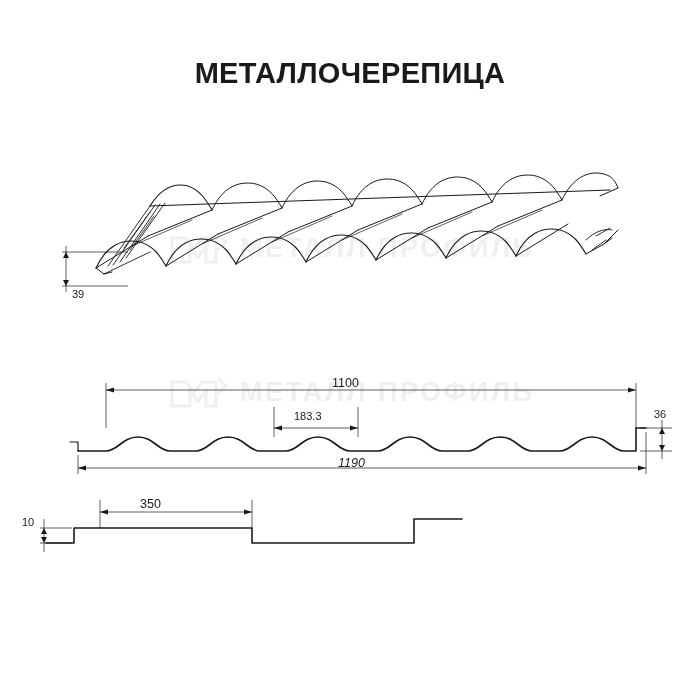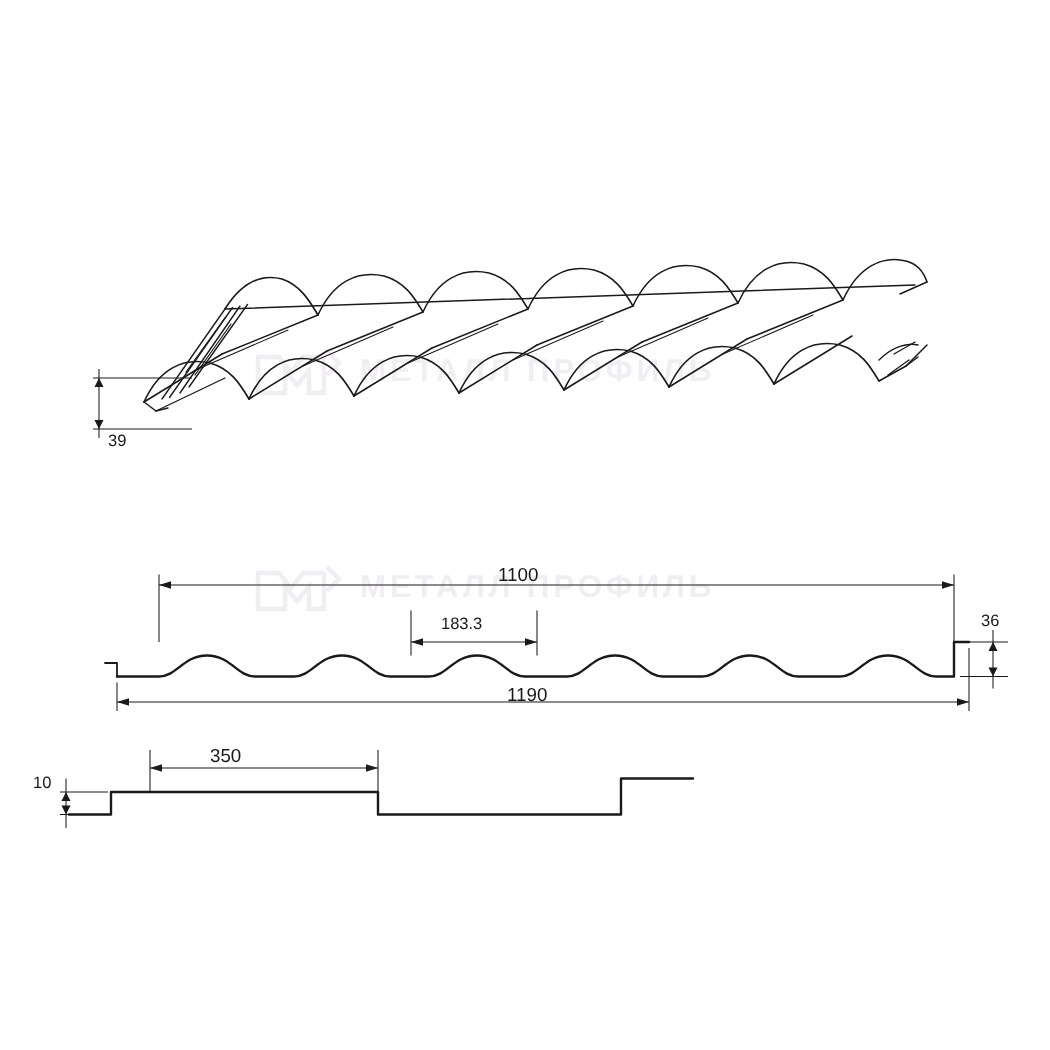--- a/index.html
+++ b/index.html
@@ -49,41 +49,42 @@
     top: 0;
     width: 700px;
     height: 700px;
   }
   .wm {
     position: absolute;
     opacity: 0.30;
     pointer-events: none;
   }
   .wm-text {
-    font-size: 21px;
+    font-size: 27px;
     font-weight: bold;
     letter-spacing: 2.5px;
     color: #cfc8d6;
     white-space: nowrap;
   }
   .wm-logo svg { display: block; }
   .dim-label {
     position: absolute;
     font-size: 11px;
     color: #1a1a1a;
     white-space: nowrap;
   }
   .dim-label.big { font-size: 12.5px; }
 </style>
 </head>
 <body>
 
 <div class="page">
 
   <div class="title-block">
+    <div class="title-main">МЕТАЛЛОЧЕРЕПИЦА</div>
   </div>
 
   <div class="wm" style="left:168px; top:228px;">
     <div style="display:flex; align-items:center; gap:10px;">
       <div class="wm-logo">
         <svg width="62" height="40" viewBox="0 0 62 40">
           <path d="M4 34 L4 10 L18 10 L26 20 L34 10 L48 10 L48 34 L38 34 L38 19 L30 29 L22 19 L22 34 Z" fill="none" stroke="#cfc8d6" stroke-width="3"></path>
           <path d="M50 6 L58 14 L50 22" fill="none" stroke="#cfc8d6" stroke-width="3"></path>
         </svg>
       </div>
@@ -260,21 +261,21 @@
       <path d="M44 543 L41 537 L47 537 Z" fill="#1a1a1a" stroke="none"></path>
     </g>
   </svg>
 
   <div class="dim-label" style="left:72px; top:288px;">39</div>
 
   <div class="dim-label big" style="left:332px; top:376px;">1100</div>
 
   <div class="dim-label" style="left:294px; top:410px;">183.3</div>
 
-  <div class="dim-label big" style="left:338px; top:456px;">1190</div>
+  <div class="dim-label big" style="left:338px; top:456px;font-style:italic;">1190</div>
 
   <div class="dim-label" style="left:654px; top:408px;">36</div>
 
   <div class="dim-label big" style="left:140px; top:497px;">350</div>
 
   <div class="dim-label" style="left:22px; top:516px;">10</div>
 
 </div>
 
 </body></html>

